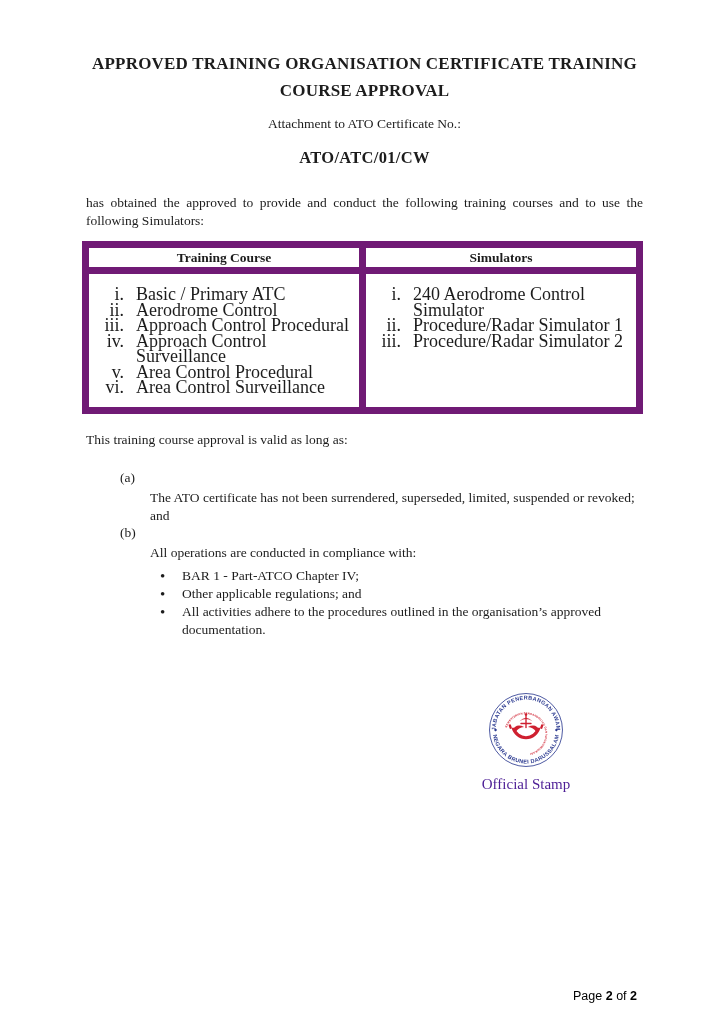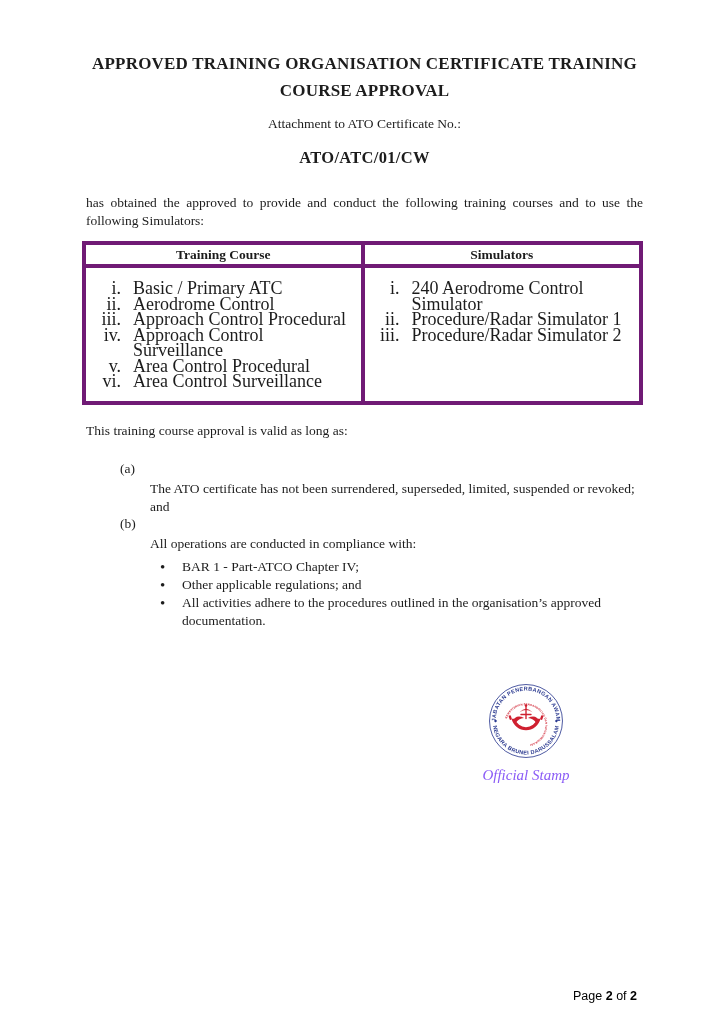--- a/index.html
+++ b/index.html
@@ -9,21 +9,21 @@
   }
   .content{position:absolute;left:86px;top:0;width:557px;}
   .title{margin:50px 0 0;font-size:17px;font-weight:bold;text-align:center;line-height:27px;letter-spacing:.2px;}
   .title .tline{display:block;}
   .attachment{margin:12px 0 0;font-size:13.5px;text-align:center;line-height:16px;}
   .certno{margin:16px 0 0;font-size:16.5px;font-weight:bold;text-align:center;line-height:20px;letter-spacing:.3px;}
   .intro{margin:26px 0 0;font-size:13.5px;line-height:17.6px;text-align:justify;}
   table.apptable{
     margin:12px 0 0 -4px;width:561px;border-collapse:collapse;table-layout:fixed;
   }
-  table.apptable th, table.apptable td{border:4px solid #701a75;}
+  table.apptable th, table.apptable td{border:7px solid #701a75;}
   table.apptable th{
     height:19px;font-size:13.5px;font-weight:bold;text-align:center;vertical-align:middle;padding:0;
   }
   table.apptable td{height:120px;vertical-align:top;padding:13px 6px 0 8px;}
   ol.roman{list-style:none;margin:0;padding:0;counter-reset:rn;font-size:18px;line-height:15.5px;}
   ol.roman li{counter-increment:rn;position:relative;padding-left:39px;}
   ol.roman li::before{
     content:counter(rn, lower-roman) ".";
     position:absolute;left:0;width:27px;text-align:right;
   }
@@ -32,21 +32,21 @@
   .cond:first-of-type{margin-top:21px;}
   .cond-label{flex:none;width:30px;}
   .cond-text{flex:1;margin-top:20px;}
   ul.bullets{list-style:none;margin:5px 0 0;padding:0;font-size:13.5px;line-height:18px;}
   ul.bullets li{position:relative;padding-left:96px;}
   ul.bullets li::before{content:"\2022";position:absolute;left:74px;font-size:15px;}
   .stamp-block{margin:53px 0 0 380px;width:120px;text-align:center;}
   .stamp-svg{display:block;margin:0 auto;}
   .seal-blue{fill:#2b3a90;font-family:"Liberation Sans",sans-serif;font-size:7.2px;font-weight:bold;letter-spacing:.45px;}
   .seal-red-small{fill:#cf2030;font-family:"Liberation Sans",sans-serif;font-size:3.6px;font-weight:bold;letter-spacing:.2px;}
-  .stamp-caption{margin-top:8px;font-size:15px;line-height:17px;color:#8b5cf6;font-style:italic;}
+  .stamp-caption{margin-top:8px;font-size:15px;line-height:17px;color:#4c1d95;}
   .footer{
     position:absolute;right:87px;bottom:21px;
     font-family:"Liberation Sans",sans-serif;font-size:12.5px;color:#000000;
   }
 </style>
 </head>
 <body>
 
 <div class="doc">
   <div class="content">

